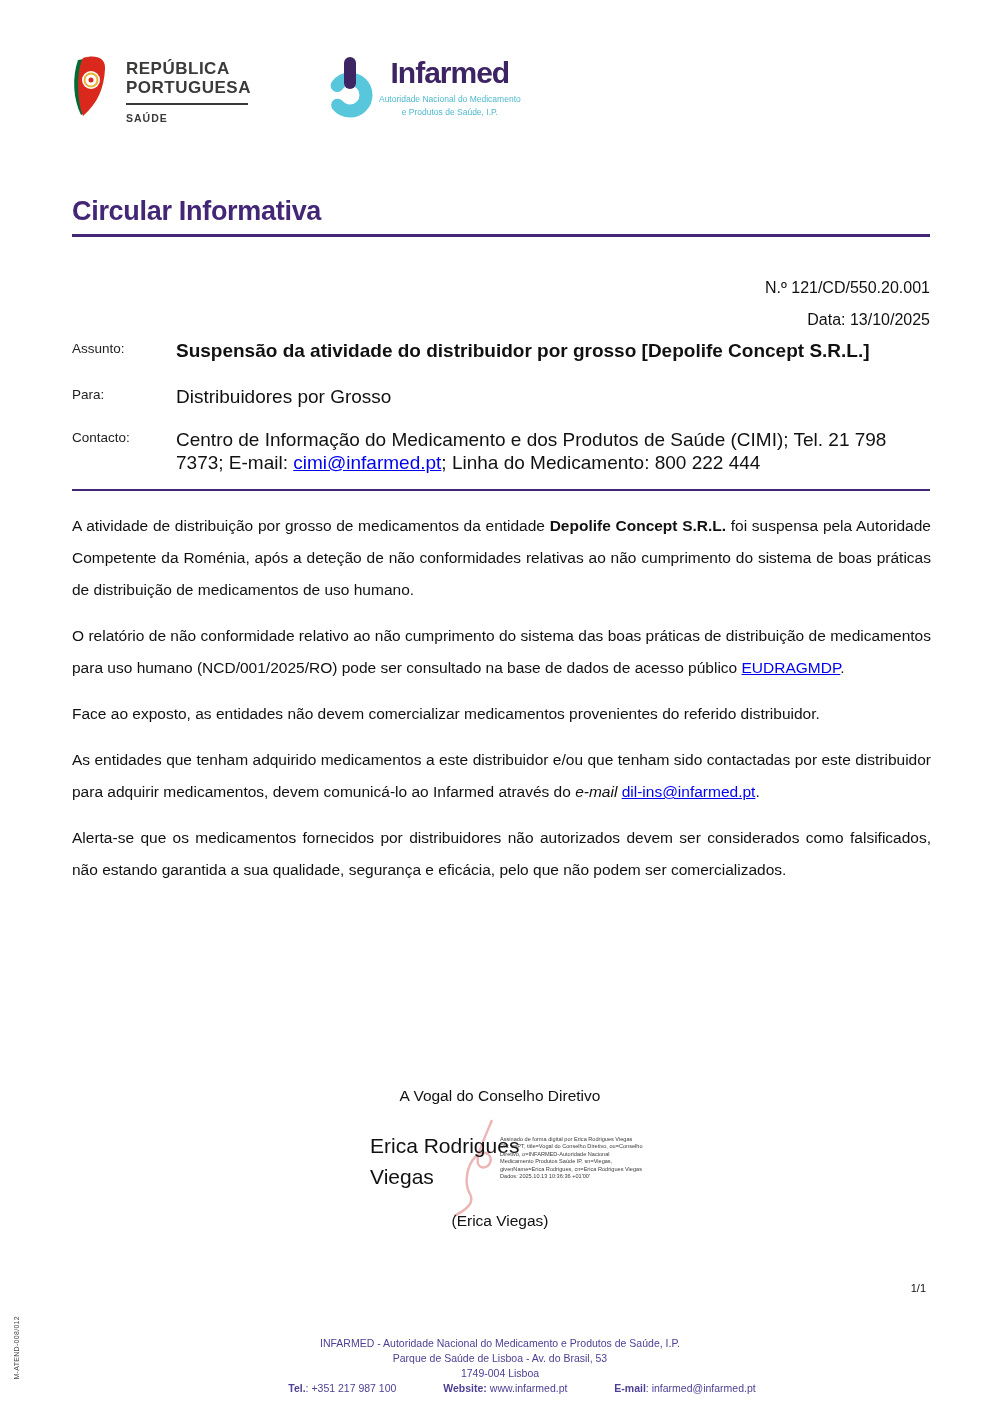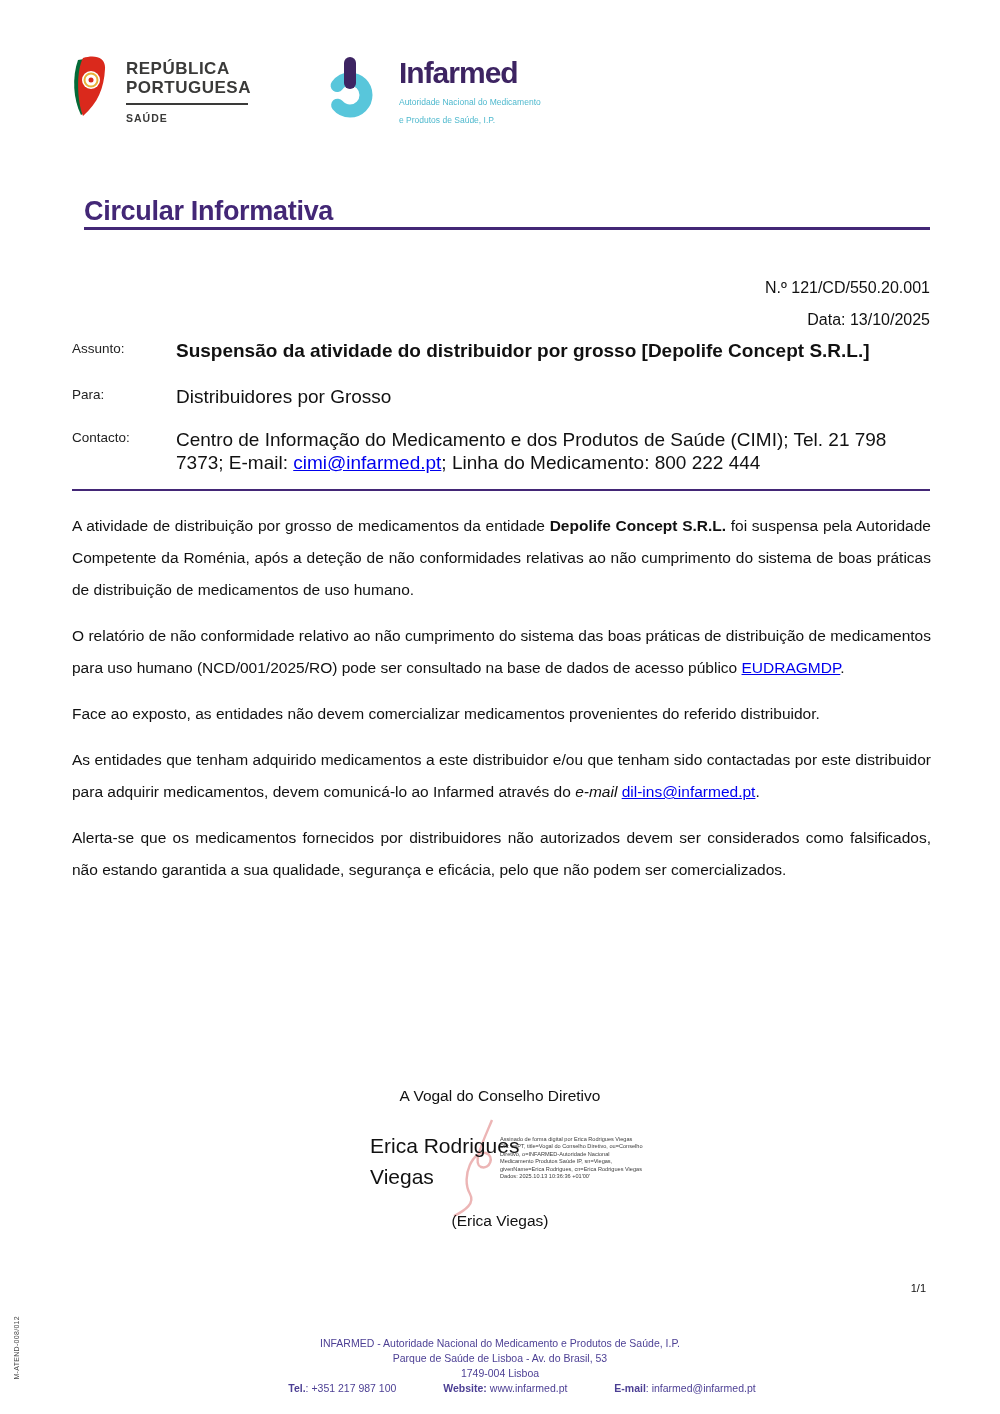--- a/index.html
+++ b/index.html
@@ -14,27 +14,27 @@
   .page { position:absolute; inset:0; background:#fff; }
 
   
   .header { position:absolute; top:55px; left:68px; display:flex; align-items:flex-start; }
   .gov-logo { display:flex; gap:16px; }
   .gov-text { padding-top:4px; }
   .gov-line { font-weight:bold; font-size:17px; line-height:19px; letter-spacing:.5px; color:#3a3a39; }
   .gov-rule { border-top:2px solid #3a3a39; margin:6px 0 7px 0; width:122px; }
   .gov-sub { font-weight:bold; font-size:10.5px; letter-spacing:1px; color:#3a3a39; }
 
-  .infarmed-logo { display:flex; gap:26px; margin-left:76px; }
+  .infarmed-logo { display:flex; gap:6px; margin-left:76px;text-align:center; }
   .inf-text-col { padding-top:2px; }
   .inf-name { font-weight:bold; font-size:30px; letter-spacing:-1px; color:#3d2462; line-height:32px; }
-  .inf-sub { font-size:8.5px; line-height:18px; color:#4fb9ce; margin-top:4px; white-space:pre-line; }
+  .inf-sub { font-size:8.5px; line-height:13px; color:#4fb9ce; margin-top:4px; white-space:pre-line; }
 
   
-  .title-wrap { position:absolute; top:196px; left:84px; right:70px; border-bottom:3px solid #432776; }
+  .title-wrap { position:absolute; top:196px; left:72px; right:70px; border-bottom:3px solid #432776; padding-bottom:7px; }
   .title { font-weight:bold; font-size:27px; color:#432776; letter-spacing:-.3px; }
 
   
   .meta { position:absolute; top:272px; left:72px; right:70px; text-align:right; font-size:16px; line-height:32px; color:#111; }
 
   
   .fields { position:absolute; top:339px; left:72px; right:70px; }
   .frow { display:flex; margin-bottom:18px;gap:20px; }
   .flabel { width:84px; flex:0 0 84px; font-size:13.5px; color:#222; padding-top:2px; }
   .fvalue { font-size:19px; line-height:23px; color:#111; }

